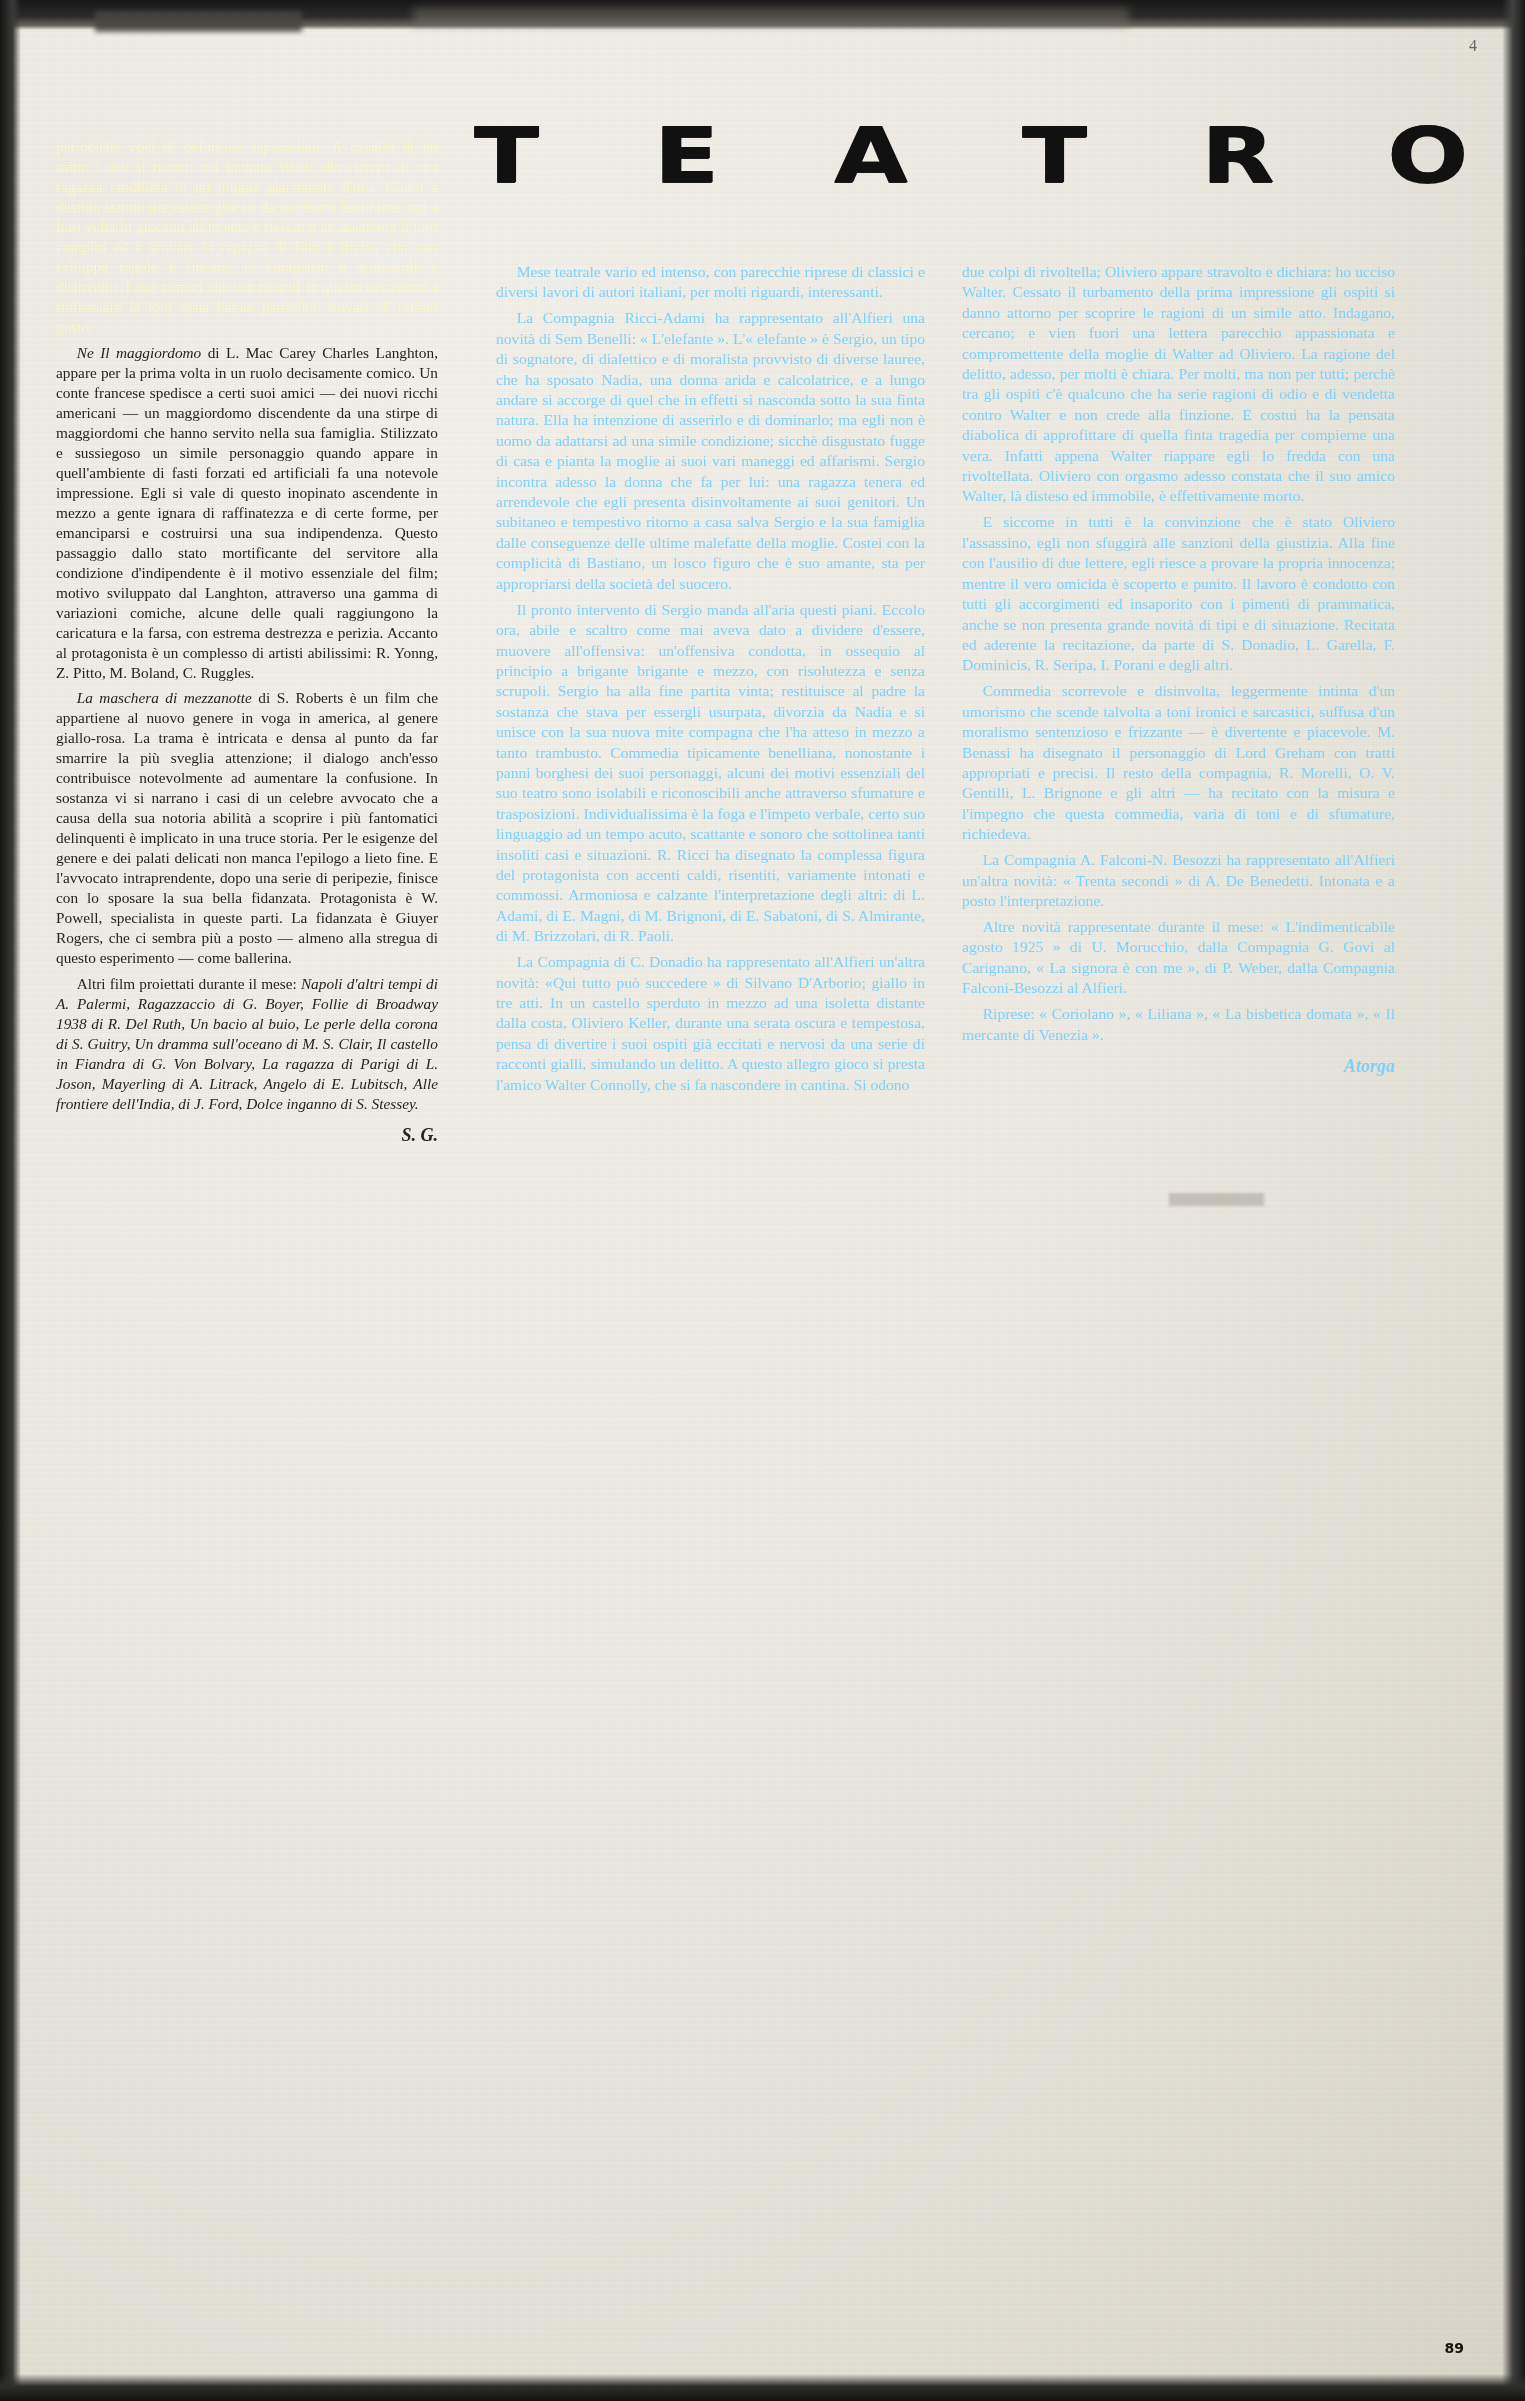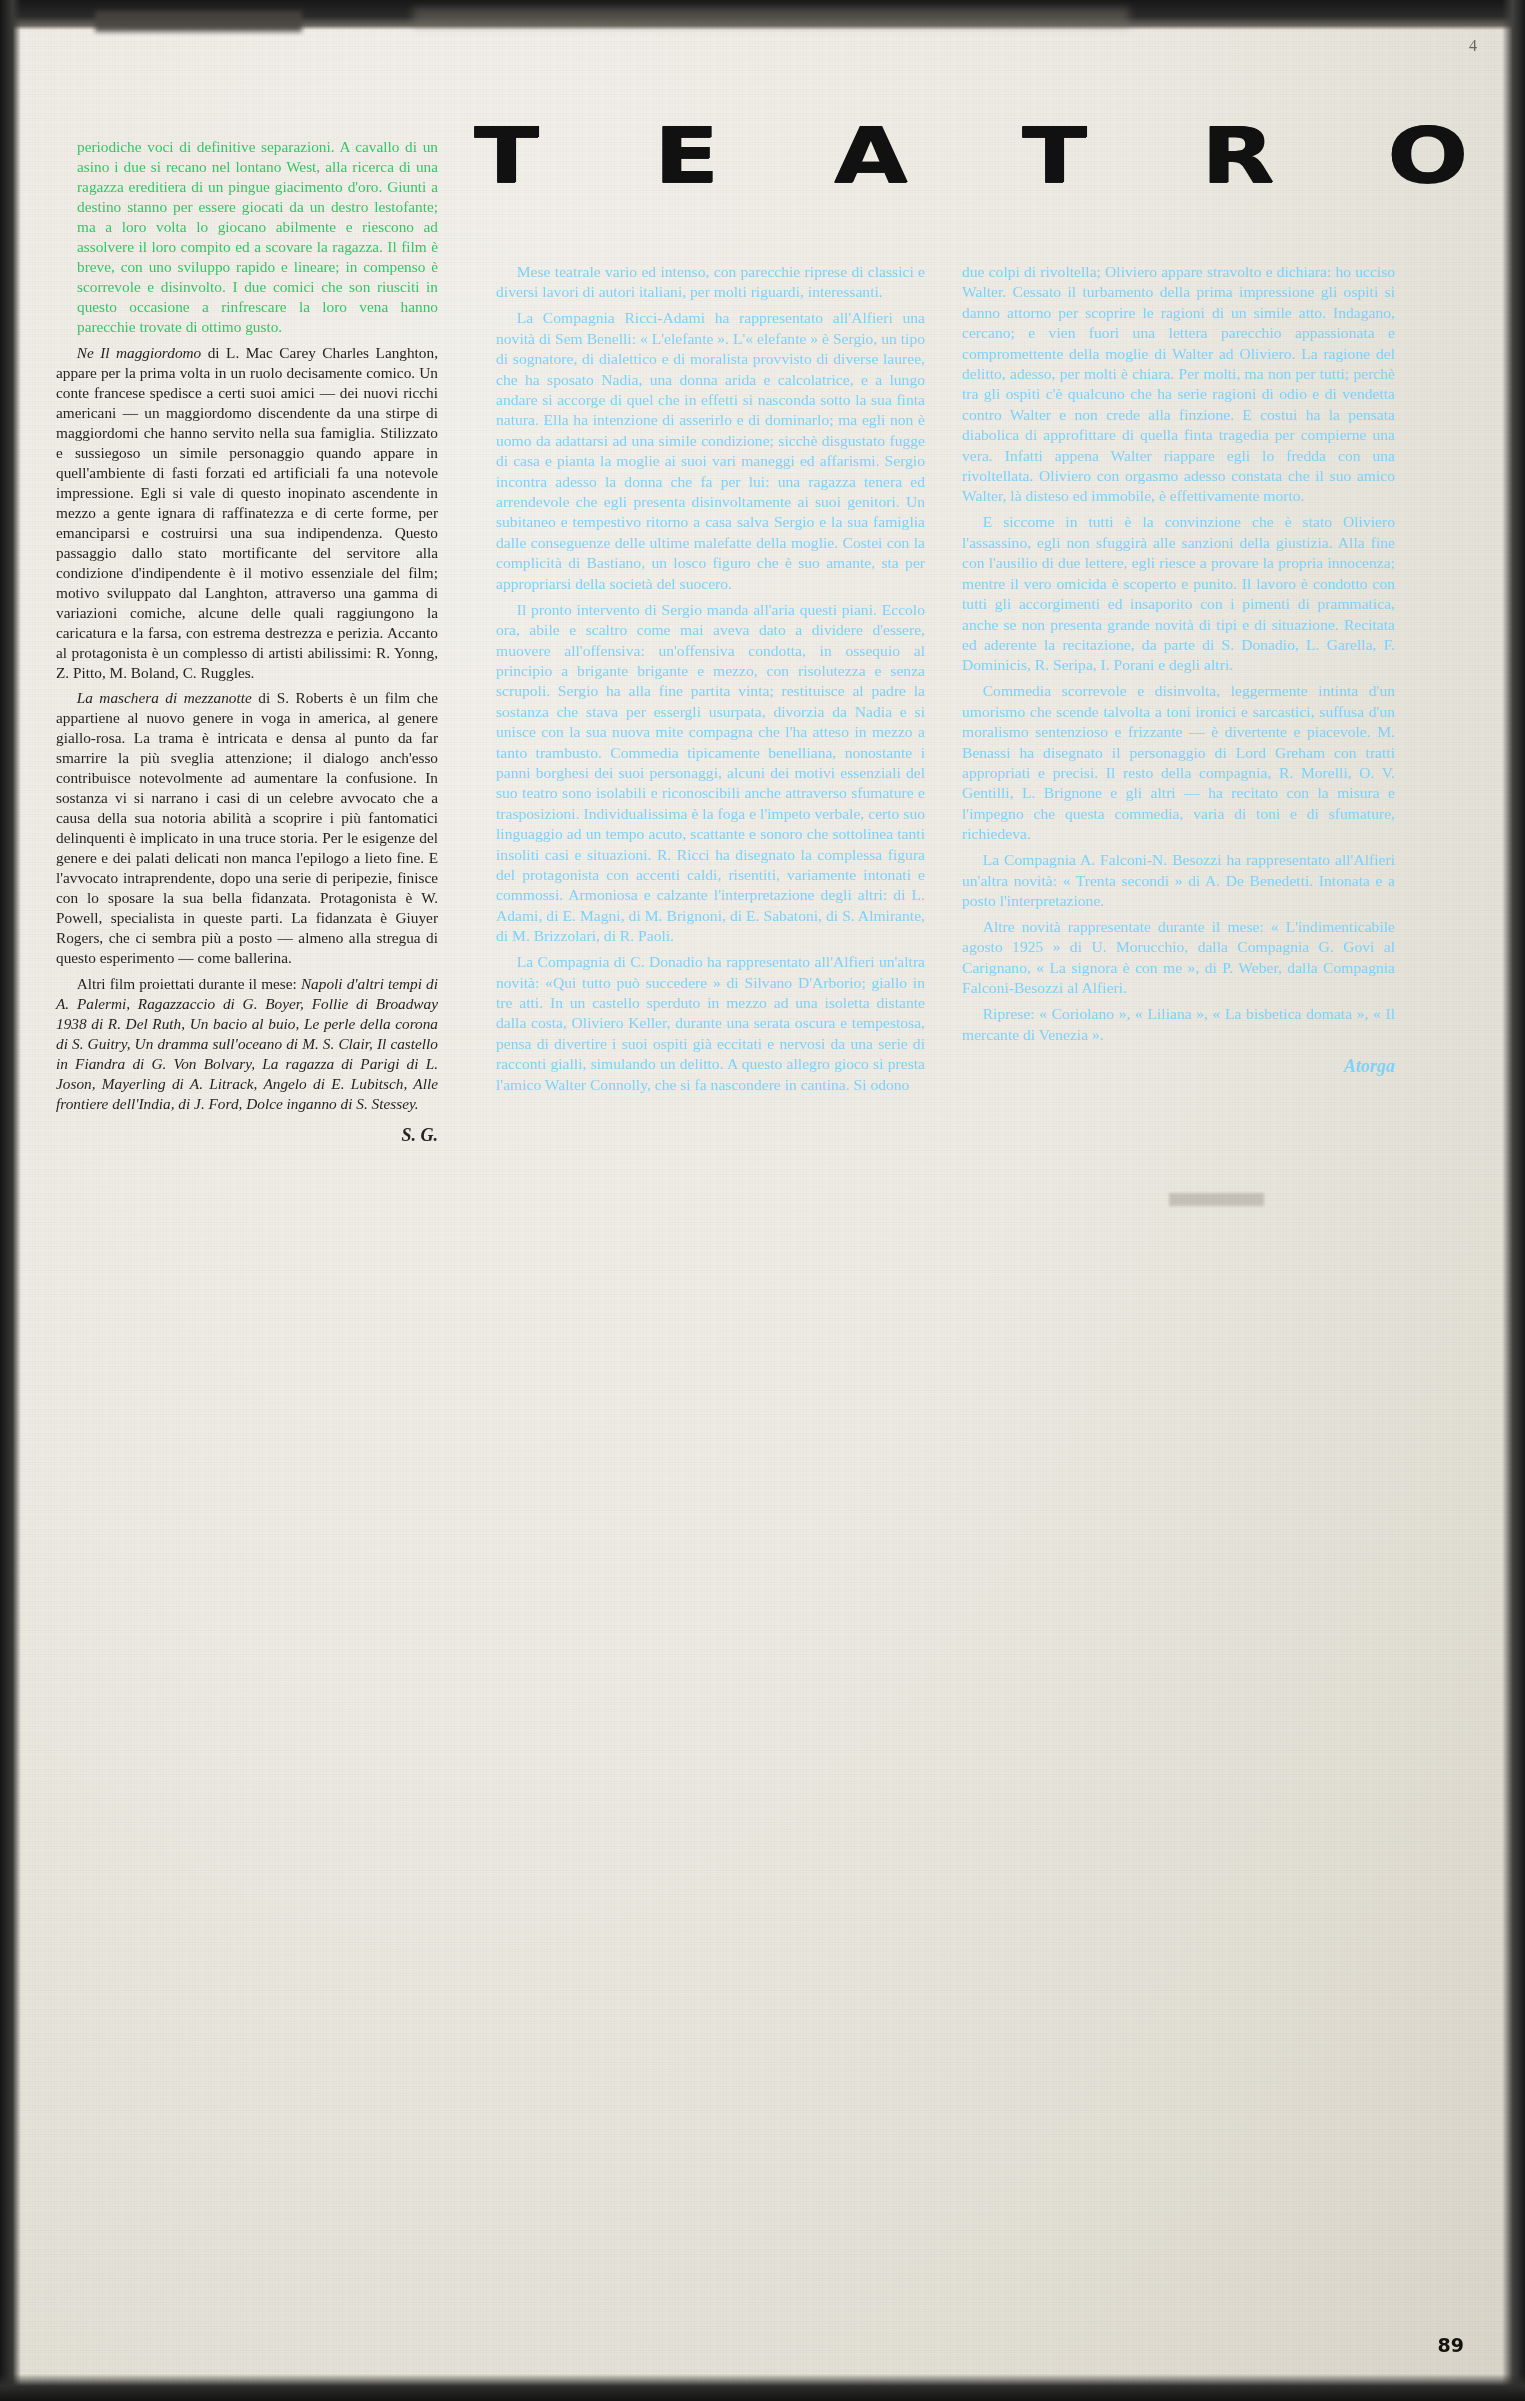--- a/index.html
+++ b/index.html
@@ -110,23 +110,22 @@
 
   #col1 {
     left: 56px;
     width: 382px;
     top: 137px;
     color: #262320;
     font-size: 15.3px;
     line-height: 20px;
   }
   #col1 .faded {
-    color: #22c55e;
+    color: #fef9c3;
     opacity: .92;
-    margin-left: 21px;
   }
   #col2 {
     left: 496px;
     width: 429px;
     top: 262px;
   }
   #col3 {
     left: 962px;
     width: 433px;
     top: 262px;
@@ -138,21 +137,21 @@
     font-style: italic;
     font-weight: bold;
     font-size: 18px;
     margin-top: 11px;
   }
   .pagenum {
     position: absolute;
     right: 62px;
     bottom: 45px;
     font-family: "DejaVu Sans", sans-serif;
-    font-size: 19px;
+    font-size: 14px;
     font-weight: bold;
     color: #14120e;
   }
   .grain {
     position: absolute;
     inset: 0;
     pointer-events: none;
     background-image:
       repeating-linear-gradient(0deg, rgba(0,0,0,.018) 0px, rgba(0,0,0,.018) 0.8px, rgba(255,255,255,0) 0.8px, rgba(255,255,255,0) 2.4px),
       repeating-linear-gradient(90deg, rgba(0,0,0,.014) 0px, rgba(0,0,0,.014) 0.8px, rgba(255,255,255,0) 0.8px, rgba(255,255,255,0) 3.2px);

